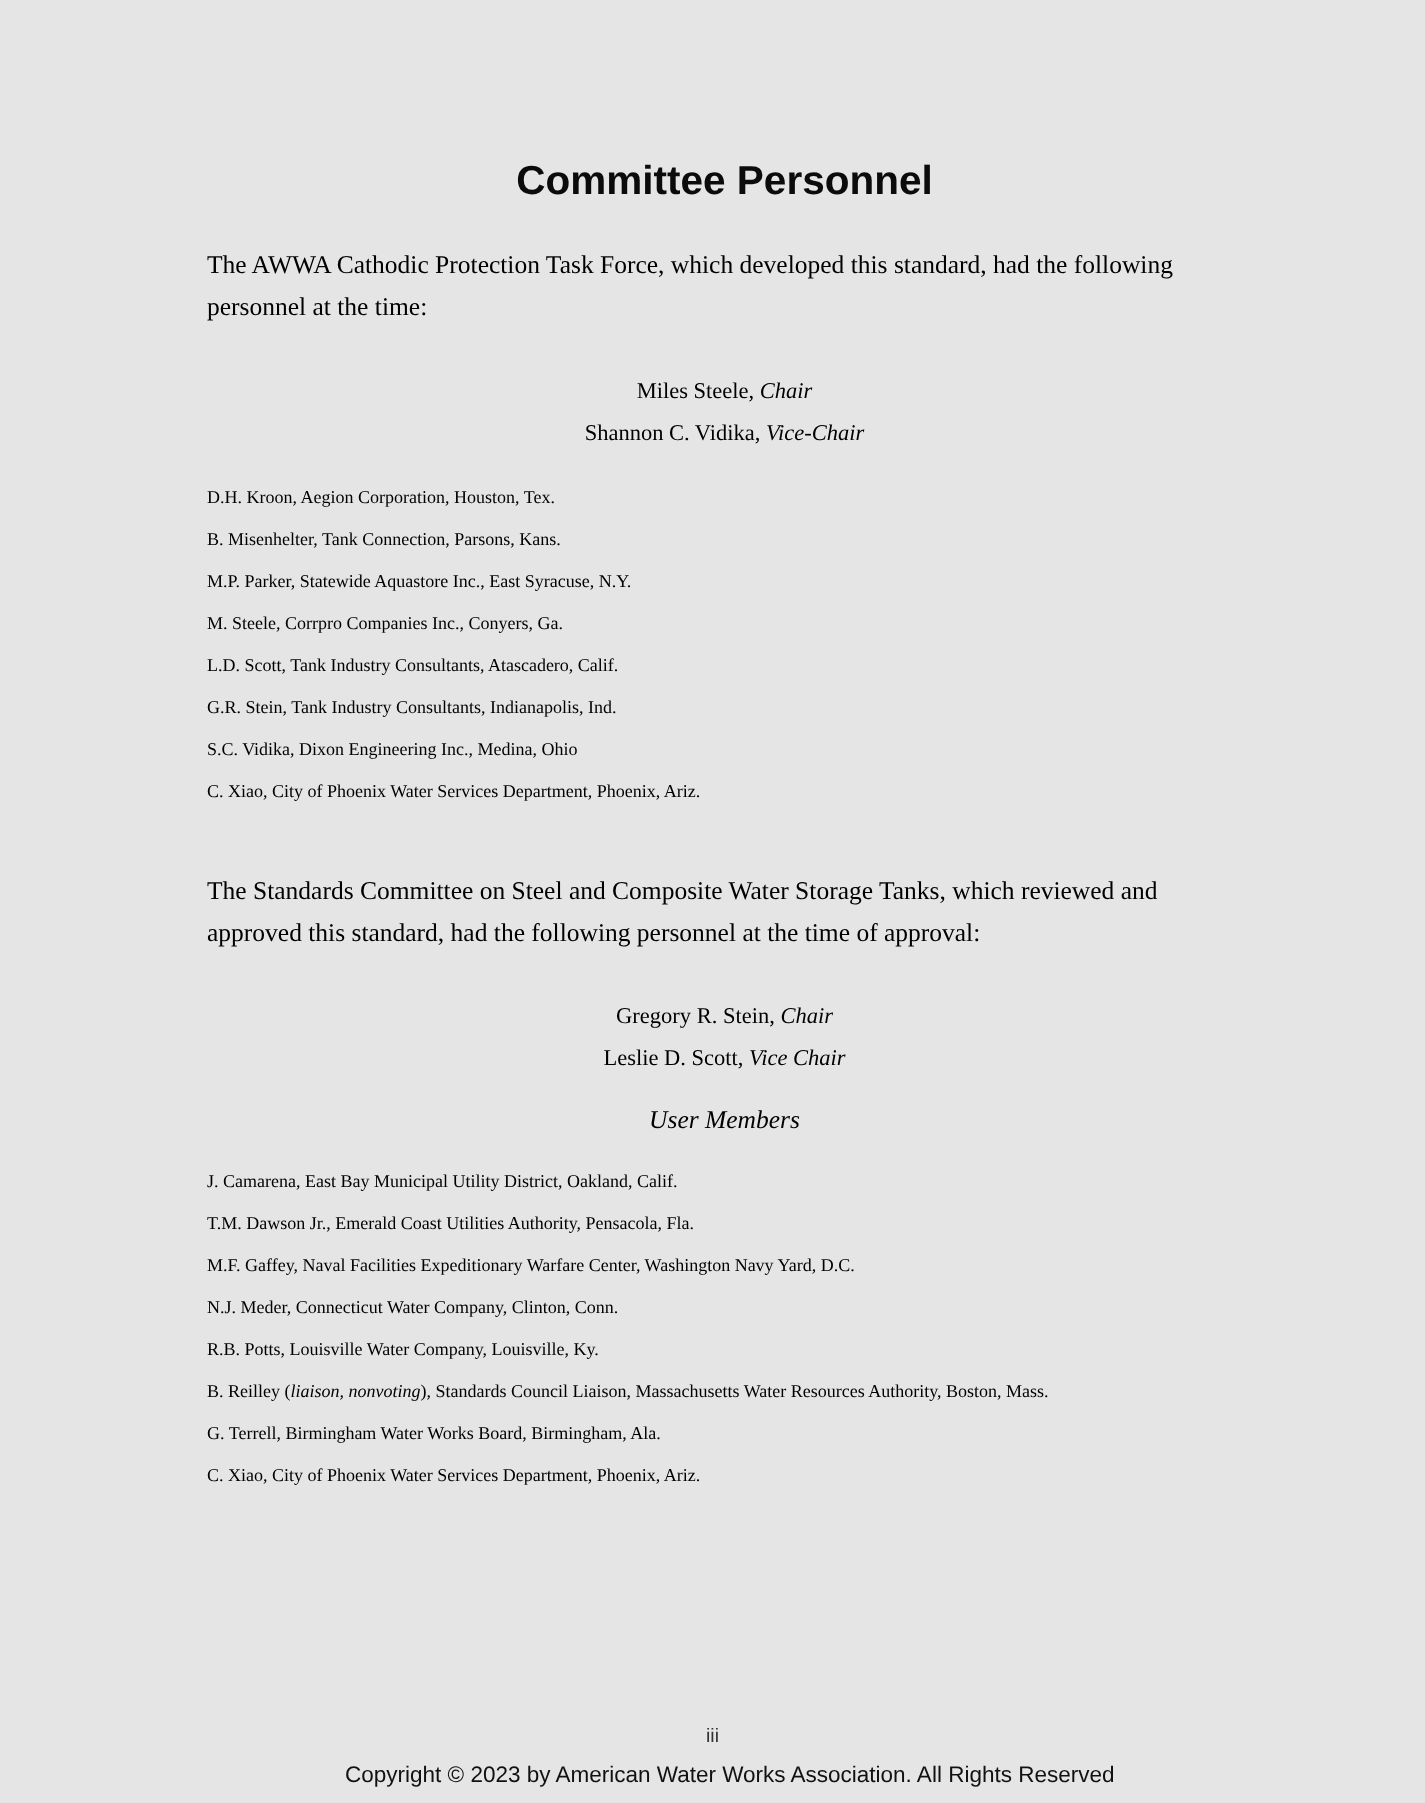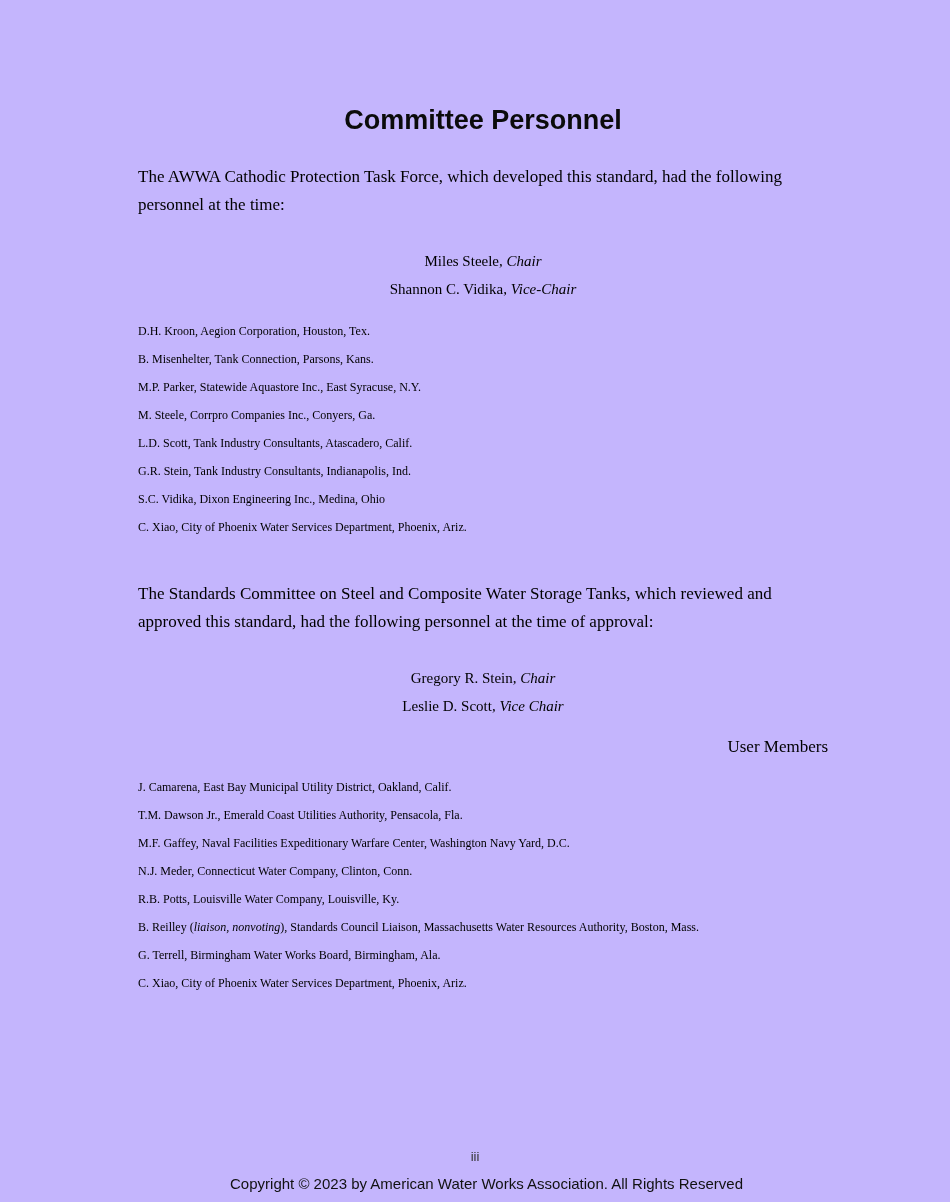--- a/index.html
+++ b/index.html
@@ -1,20 +1,20 @@
 <!DOCTYPE html>
 <html><head>
 <meta charset="utf-8">
 <style>
   html, body { margin: 0; padding: 0; background: #ffffff; }
   .page {
     position: relative;
     width: 950px;
     height: 1202px;
-    background: #c4b5fd;
+    background: #e5e5e5;
     font-family: "Liberation Serif", serif;
     color: #000000;
     overflow: hidden;
   }
   .content {
     position: absolute;
     left: 138px;
     top: 0;
     width: 690px;
   }
@@ -45,21 +45,22 @@
     line-height: 28px;
   }
   .member {
     padding-left: 24px;
     text-indent: -24px;
   }
   .member i { font-style: italic; margin-top: 45px; }
   .intro.second { margin-top: 39px; }
   .subheading {
     margin-top: 13px;
-    text-align: right;
+    text-align: center;
+    font-style: italic;
     font-size: 17px;
     line-height: 28px;
   }
   .member-list.second { margin-top: 12px; }
   .footer {
     position: absolute;
     left: 0;
     right: 0;
     bottom: 10px;
     text-align: center;

